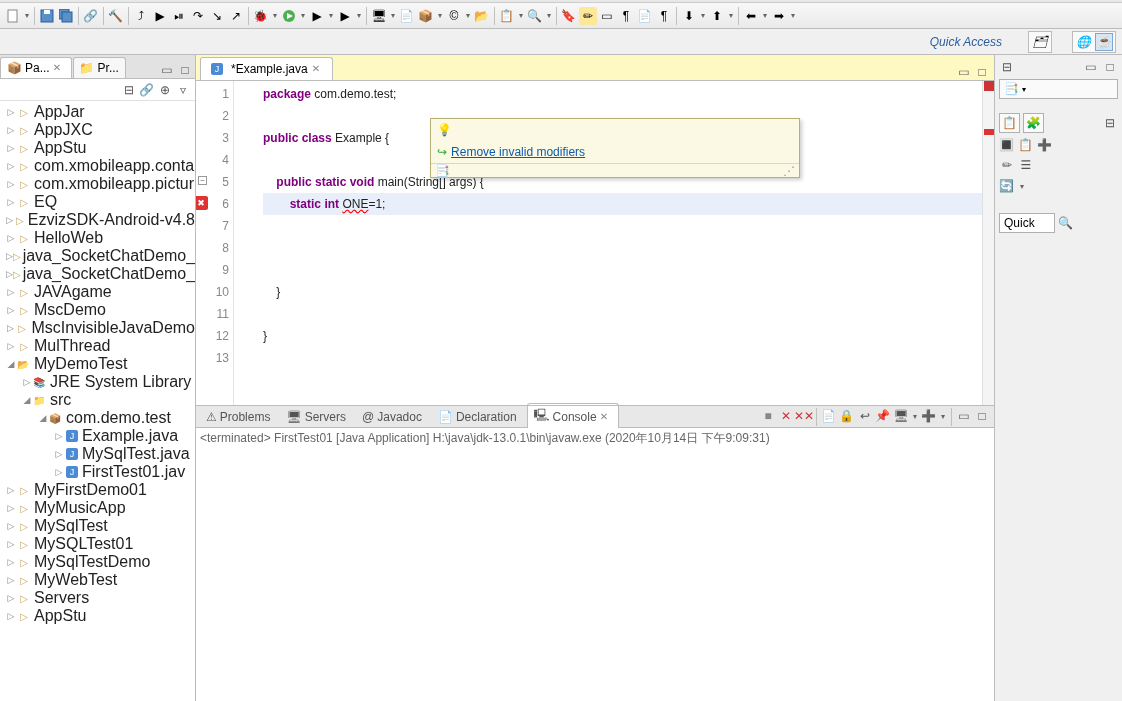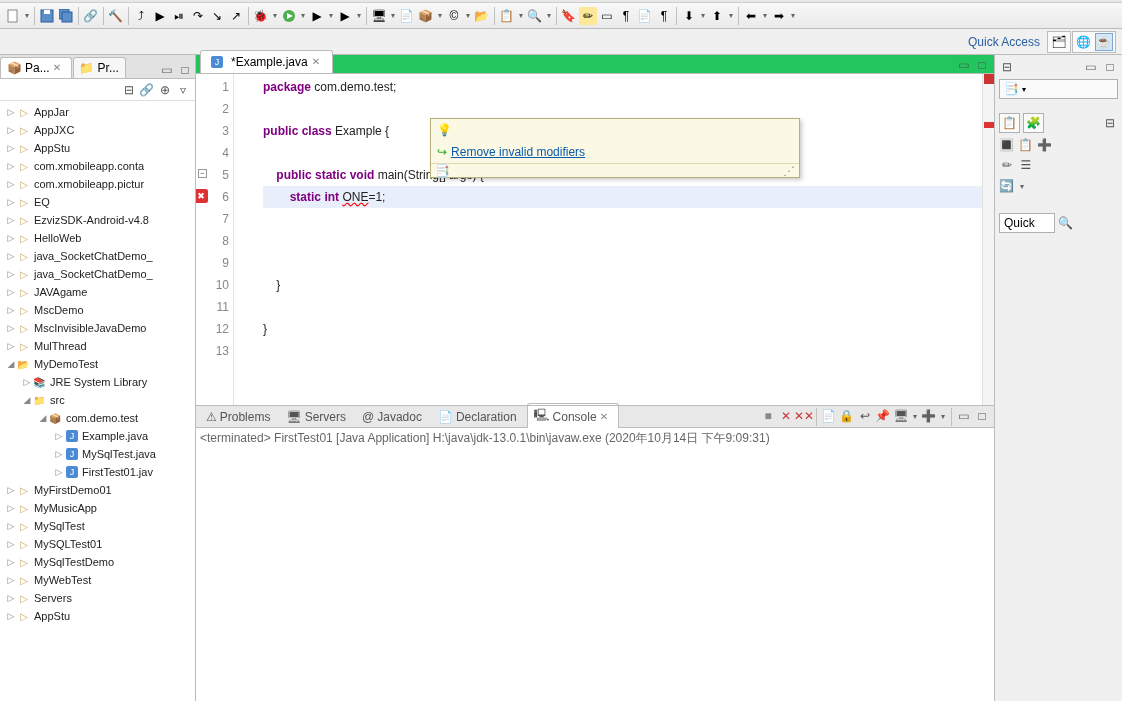--- a/index.html
+++ b/index.html
@@ -8,21 +8,21 @@
 
 .menubar { height:3px; background:#e8e8e8; border-bottom:1px solid #ccc; }
 
 
 .toolbar { height:26px; background:linear-gradient(#f8f8f8,#eaeaea); border-bottom:1px solid #bcbcbc; display:flex; align-items:center; padding:0 4px; gap:1px; }
 .tb-btn { width:18px; height:18px; display:flex; align-items:center; justify-content:center; cursor:pointer; border-radius:2px; }
 .tb-sep { width:1px; height:18px; background:#c0c0c0; margin:0 2px; }
 .tb-drop { width:8px; height:18px; display:flex; align-items:center; justify-content:center; color:#666; font-size:8px;}
 
 
-.quickbar { height:26px; background:#f0f0f0; border-bottom:1px solid #bcbcbc; display:flex; justify-content:flex-end; align-items:center; padding:0 6px; gap:1px;}
+.quickbar { height:26px; background:#f0f0f0; border-bottom:1px solid #bcbcbc; display:flex; justify-content:flex-end; align-items:center; padding:0 6px; gap:20px;font-style:italic;}
 .quick-link { color:#2a5d9e; cursor:pointer; margin-right:6px; }
 .persp-block { border:1px solid #bcbcbc; padding:1px 2px; display:flex; gap:2px; background:#fafafa; }
 .persp-btn { width:18px; height:18px; display:flex; align-items:center; justify-content:center; }
 .persp-btn.active { background:#d8e6f2; border:1px solid #7ba7d7;}
 
 
 .main { display:flex; height:calc(701px - 3px - 26px - 26px); }
 
 
 .left-pane { width:196px; background:#fff; border-right:1px solid #bcbcbc; display:flex; flex-direction:column; position:relative; }
@@ -30,33 +30,33 @@
 .tab { padding:3px 6px; background:#f7f7f7; border:1px solid #bcbcbc; border-bottom:none; display:flex; align-items:center; gap:3px; font-size:11px; border-radius:3px 3px 0 0; margin-right:1px;}
 .tab.active { background:#fff; }
 .tab-close { width:12px; height:12px; color:#888; font-size:10px; cursor:pointer;}
 .left-toolbar { height:22px; display:flex; justify-content:flex-end; align-items:center; gap:2px; padding:0 4px; border-bottom:1px solid #e0e0e0;}
 .mini-btn { width:16px; height:16px; display:flex; align-items:center; justify-content:center; color:#555; cursor:pointer; }
 
 .tree { flex:1; overflow:auto; padding:2px 0; }
 .tree-item { display:flex; align-items:center; height:18px; white-space:nowrap; cursor:pointer; padding-left:6px;}
 .tw { width:10px; display:inline-flex; justify-content:center; color:#888; font-size:9px;}
 .ic { width:16px; height:16px; display:inline-flex; align-items:center; justify-content:center; margin-right:2px; font-size:10px;}
-.tree-item span.lbl {font-size:11px; color:#222;}
+.tree-item span.lbl {font-size:16px; color:#222;}
 
 
 .proj-closed:before{content:"▷";color:#c9a968;}
 .proj-open:before{content:"📂";}
 .lib-ic:before{content:"📚";}
 .fold-ic:before{content:"📁";color:#c9a968;}
 .pkg-ic:before{content:"📦";color:#c9a968;}
 .java-ic:before{content:"J";background:#4b8bd5;color:#fff;border-radius:2px;width:12px;height:12px;font-size:9px;line-height:12px;text-align:center;}
 
 
 .center-pane { flex:1; display:flex; flex-direction:column; background:#fff; }
-.editor-tabs { height:19px; background:#22c55e; border-bottom:1px solid #bcbcbc; display:flex; align-items:flex-end; padding-left:4px;}
+.editor-tabs { height:26px; background:#fef9c3; border-bottom:1px solid #bcbcbc; display:flex; align-items:flex-end; padding-left:4px;}
 .editor-mm { display:flex; gap:2px; margin-left:auto; padding:0 4px; align-items:center;}
 .ed-tab { padding:3px 8px; background:#fff; border:1px solid #bcbcbc; border-bottom:none; display:flex; gap:4px; align-items:center; border-radius:3px 3px 0 0;}
 
 .editor-body { flex:1; display:flex; position:relative; border-bottom:1px solid #bcbcbc; overflow:hidden; }
 .gutter { width:38px; background:#fff; border-right:1px solid #e4e4e4; text-align:right; padding:2px 4px 0 0; color:#888; font-family:Consolas,monospace; font-size:14px; line-height:22px;}
 .gutter div{height:22px;position:relative;}
 .fold-marker { position:absolute; left:2px; top:5px; width:9px; height:9px; border:1px solid #999; background:#fff; font-size:8px; line-height:7px; text-align:center; color:#666;}
 .err-mark { position:absolute; left:-2px; top:3px; width:14px; height:14px; background:#d33; border-radius:2px; font-size:9px; color:#fff; text-align:center; line-height:14px;}
 
 .code { flex:1; font-family:Consolas,monospace; font-size:15px; line-height:22px; padding:2px 0 0 6px; white-space:pre; color:#222; position:relative;}

